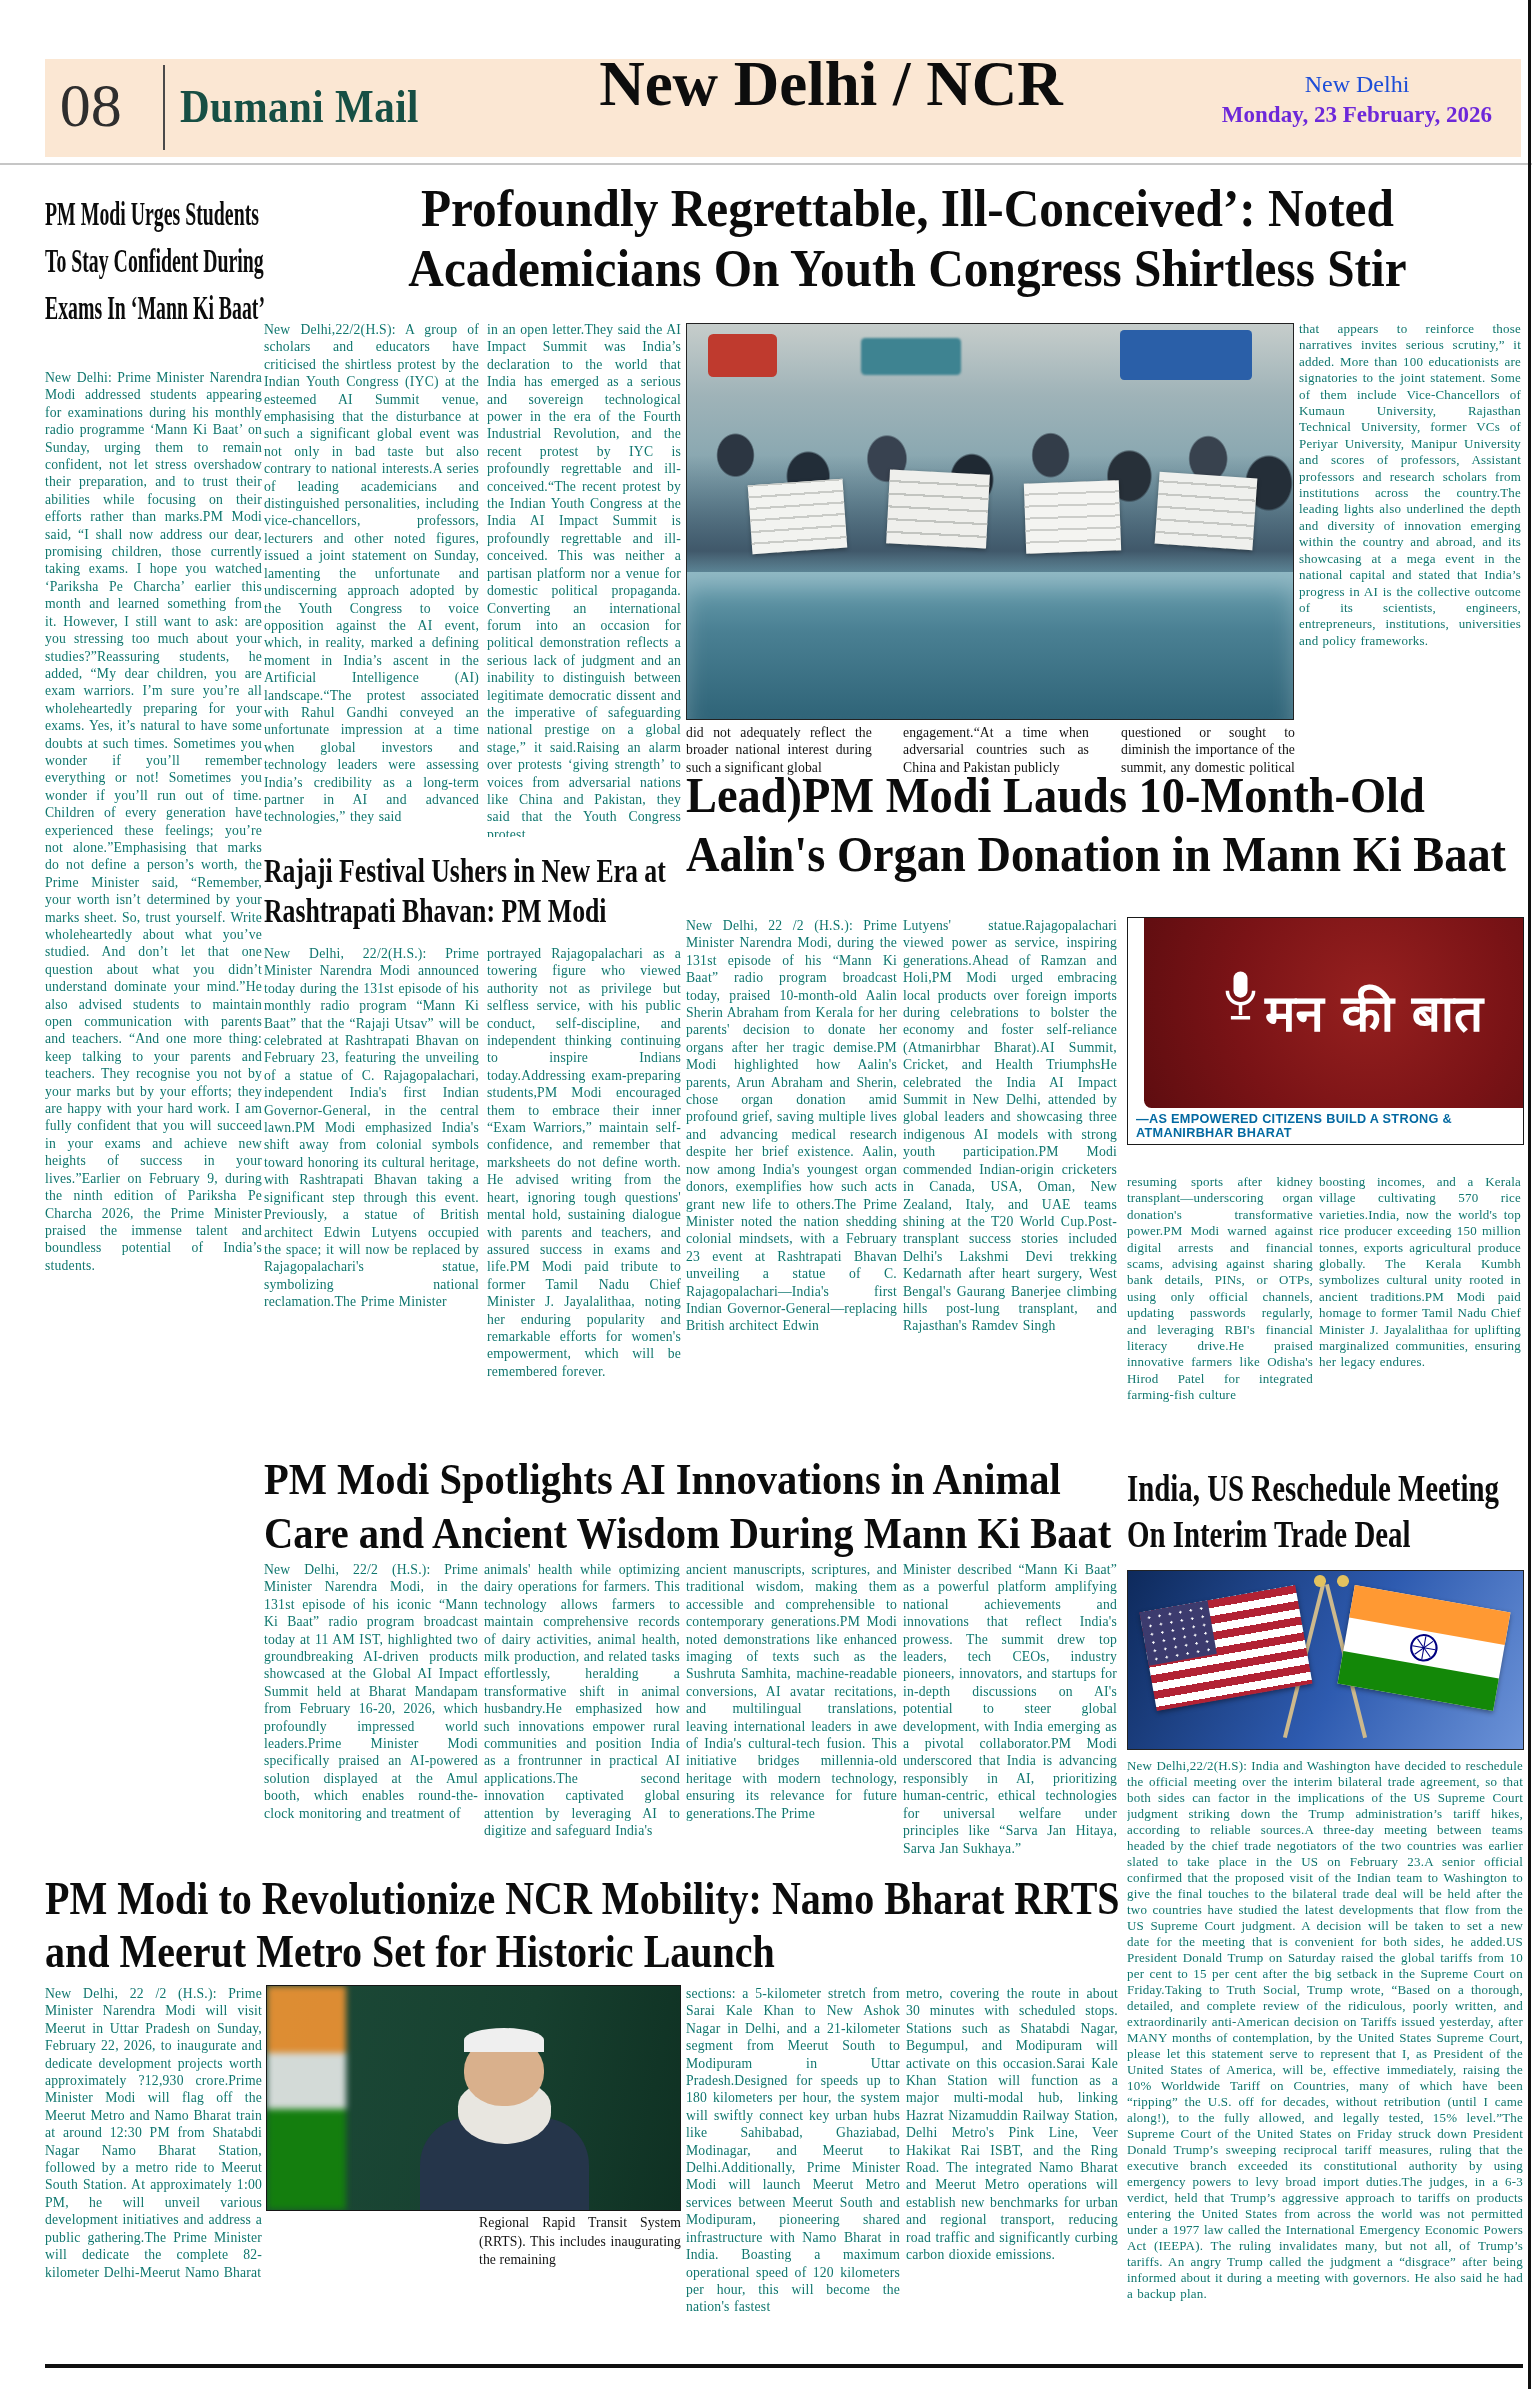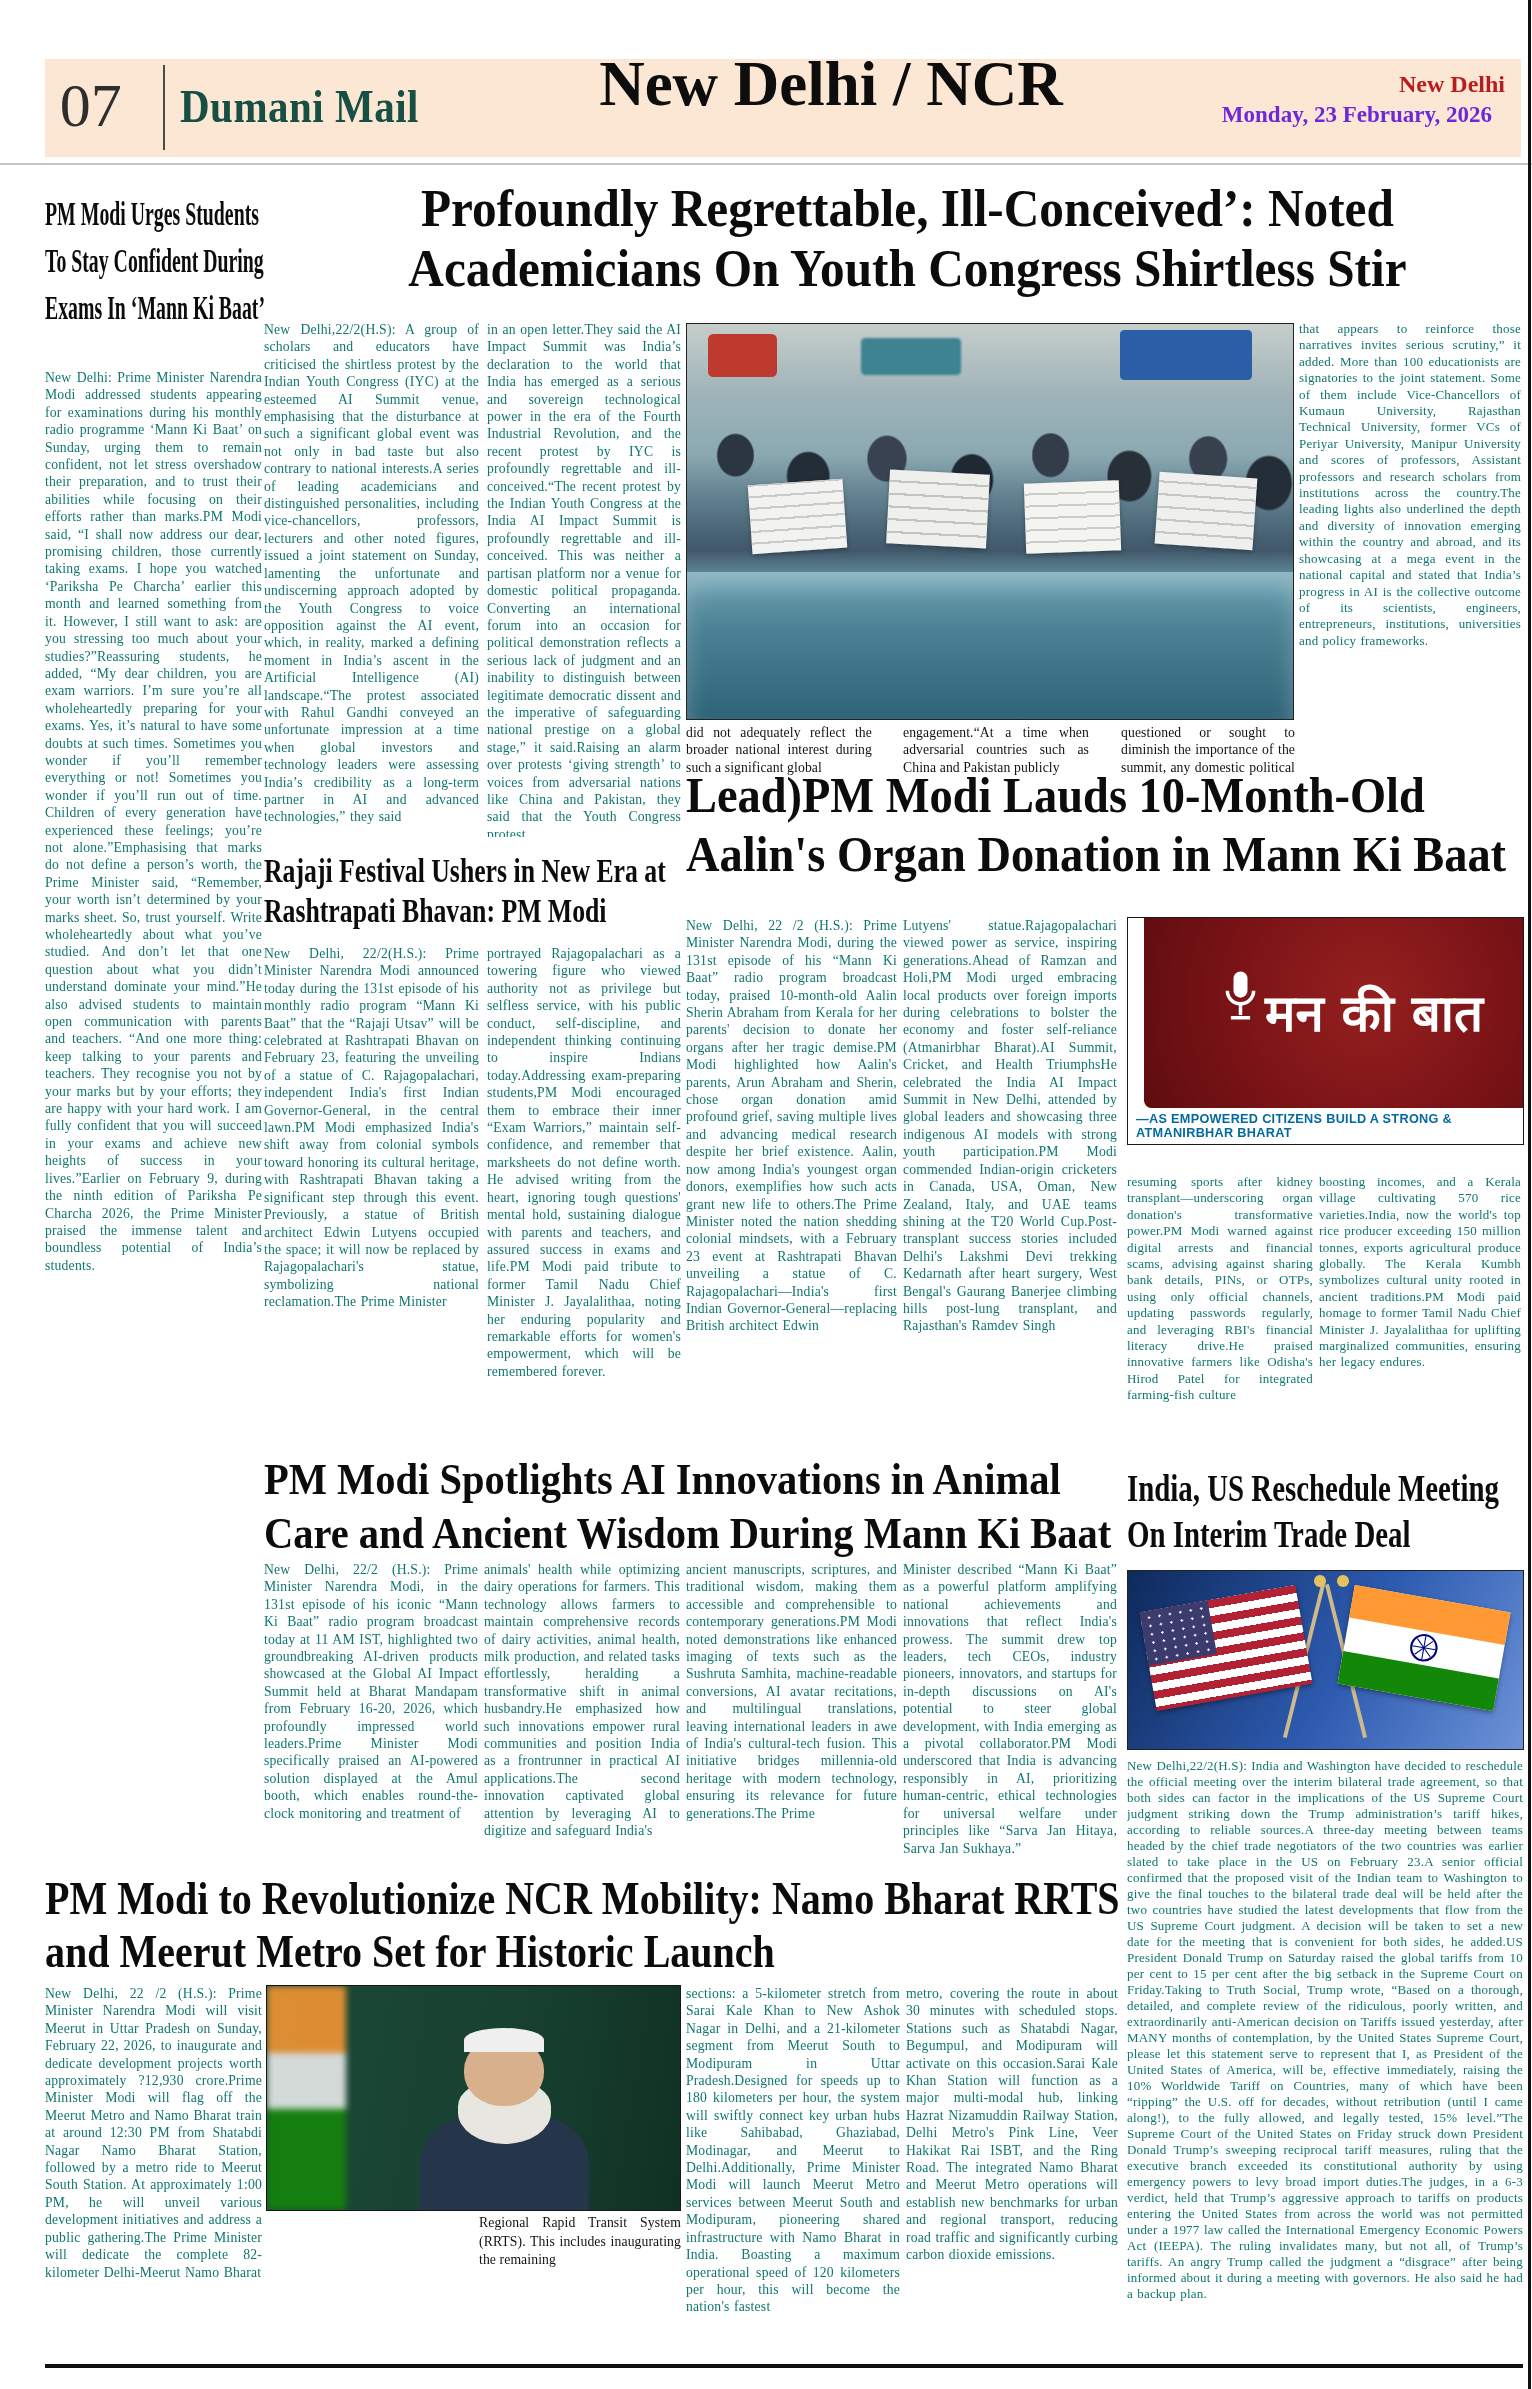--- a/index.html
+++ b/index.html
@@ -14,26 +14,26 @@
   .rule{position:absolute;background:#101010;}
   .photo{position:absolute;overflow:hidden;}
   .flag-band{position:absolute;left:0;right:0;}
 </style>
 </head>
 <body>
 
 <div class="page">
 
   <div class="abs" style="left:45px;top:59px;width:1476px;height:98px;background:#fbe7d3;">
-    <div class="abs" style="left:14.8px;top:7.4px;font-size:62px;line-height:79px;color:#2e2e2e;font-family:'Liberation Serif',serif;">07</div>
+    <div class="abs" style="left:14.8px;top:7.4px;font-size:62px;line-height:79px;color:#2e2e2e;font-family:'Liberation Serif',serif;">08</div>
     <div class="abs" style="left:118px;top:6.3px;width:1.6px;height:85px;background:#4a4a4a;"></div>
     <div class="abs" style="left:135px;top:19px;font-size:41px;font-weight:bold;color:#174f44;letter-spacing:0.5px;transform:scaleY(1.15);transform-origin:top left;">Dumani Mail</div>
     <div class="abs" style="left:401px;top:-10.6px;width:770px;text-align:center;font-size:63px;font-weight:bold;color:#0d0d0d;">New Delhi / NCR</div>
     <div class="abs" style="right:16px;top:9.5px;width:296px;text-align:center;">
-      <div style="font-size:24px;font-weight:bold;color:#b91c1c;line-height:31px;text-align:right;">New Delhi</div>
+      <div style="font-size:24px;font-weight:normal;color:#1d4ed8;line-height:31px;">New Delhi</div>
       <div style="font-size:23px;font-weight:bold;color:#6d28d9;line-height:29.6px;">Monday, 23 February, 2026</div>
     </div>
   </div>
   <div class="abs" style="left:0;top:163px;width:1533px;height:1.6px;background:#c6c6c6;"></div>
 
   <div class="hl" style="left:289px;top:178px;width:1330px;font-size:53px;line-height:60px;text-align:center;transform:scaleX(.93);">Profoundly Regrettable, Ill-Conceived’: Noted Academicians On Youth Congress Shirtless Stir</div>
 
   <div class="hl" style="left:45px;top:191px;width:369px;font-size:33px;line-height:47px;transform:scaleX(.6);">PM Modi Urges Students To Stay Confident During Exams In ‘Mann Ki Baat’</div>
   <div class="txt" style="left:45px;top:369px;width:217px;height:1118px;">New Delhi: Prime Minister Narendra Modi addressed students appearing for examinations during his monthly radio programme ‘Mann Ki Baat’ on Sunday, urging them to remain confident, not let stress overshadow their preparation, and to trust their abilities while focusing on their efforts rather than marks.PM Modi said, “I shall now address our dear, promising children, those currently taking exams. I hope you watched ‘Pariksha Pe Charcha’ earlier this month and learned something from it. However, I still want to ask: are you stressing too much about your studies?”Reassuring students, he added, “My dear children, you are exam warriors. I’m sure you’re all wholeheartedly preparing for your exams. Yes, it’s natural to have some doubts at such times. Sometimes you wonder if you’ll remember everything or not! Sometimes you wonder if you’ll run out of time. Children of every generation have experienced these feelings; you’re not alone.”Emphasising that marks do not define a person’s worth, the Prime Minister said, “Remember, your worth isn’t determined by your marks sheet. So, trust yourself. Write wholeheartedly about what you’ve studied. And don’t let that one question about what you didn’t understand dominate your mind.”He also advised students to maintain open communication with parents and teachers. “And one more thing: keep talking to your parents and teachers. They recognise you not by your marks but by your efforts; they are happy with your hard work. I am fully confident that you will succeed in your exams and achieve new heights of success in your lives.”Earlier on February 9, during the ninth edition of Pariksha Pe Charcha 2026, the Prime Minister praised the immense talent and boundless potential of India’s students.</div>
 

